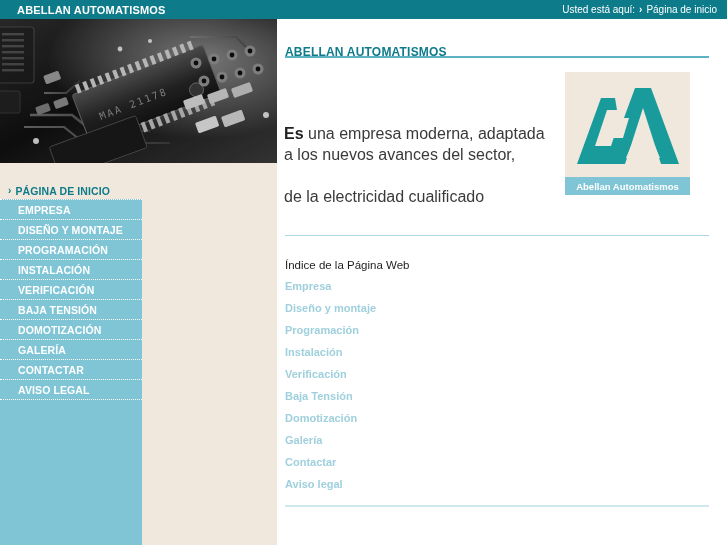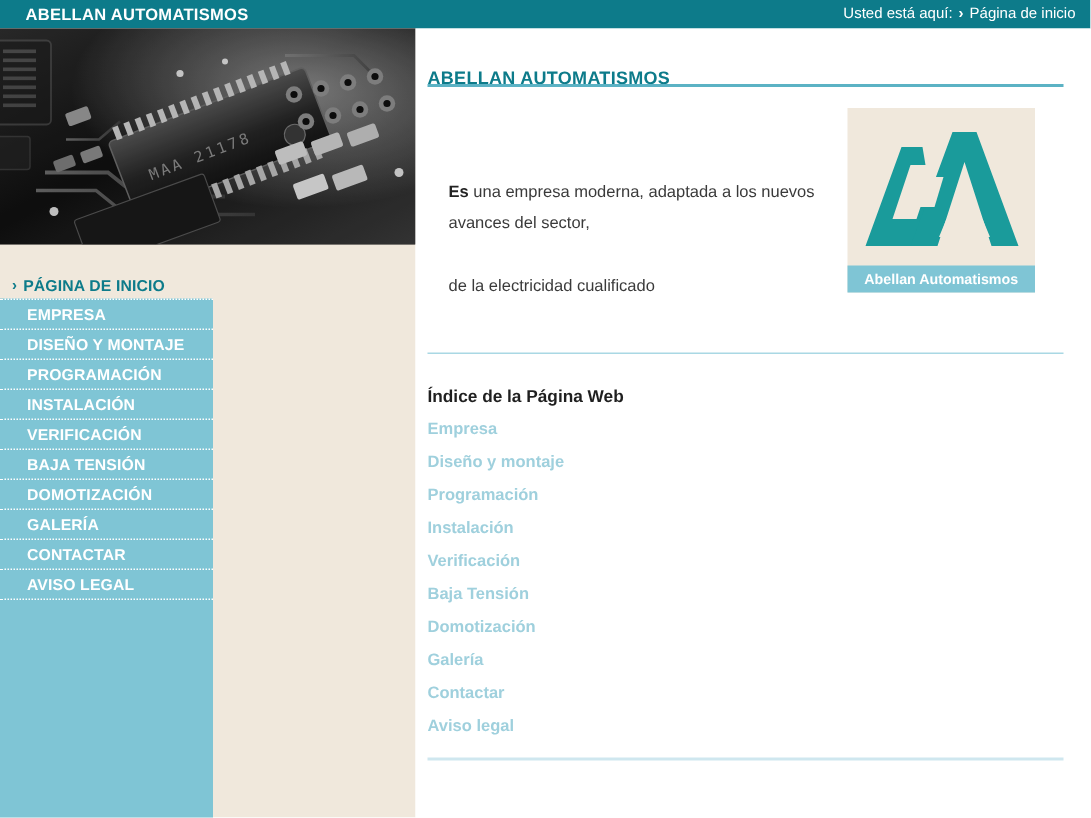--- a/index.html
+++ b/index.html
@@ -135,23 +135,23 @@
   .rule-top {
     position: absolute;
     left: 8px; top: 37px;
     width: 424px;
     height: 2px;
     background: #5bb2c4;
   }
 
   .intro {
     position: absolute;
-    left: 22px; top: 88px;
+    left: 7px; top: 88px;
     width: 270px;
-    font-size: 11px;
+    font-size: 16px;
     line-height: 21px;
     color: #3a3a3a;
   }
   .intro b {
     font-weight: bold;
     color: #222222;
   }
 
   
   .logo-card {
@@ -186,21 +186,21 @@
     position: absolute;
     left: 8px; top: 216px;
     width: 424px;
     height: 1px;
     background: #a9d8e4;
   }
   .index-title {
     position: absolute;
     left: 8px; top: 230px;
     font-size: 11.5px;
-    font-weight: bold;
+    font-weight: normal;
     color: #1f1f1f;
     white-space: nowrap;
   }
   .index-list {
     position: absolute;
     left: 8px; top: 256px;
     width: 300px;
   }
   .index-link {
     display: block;

